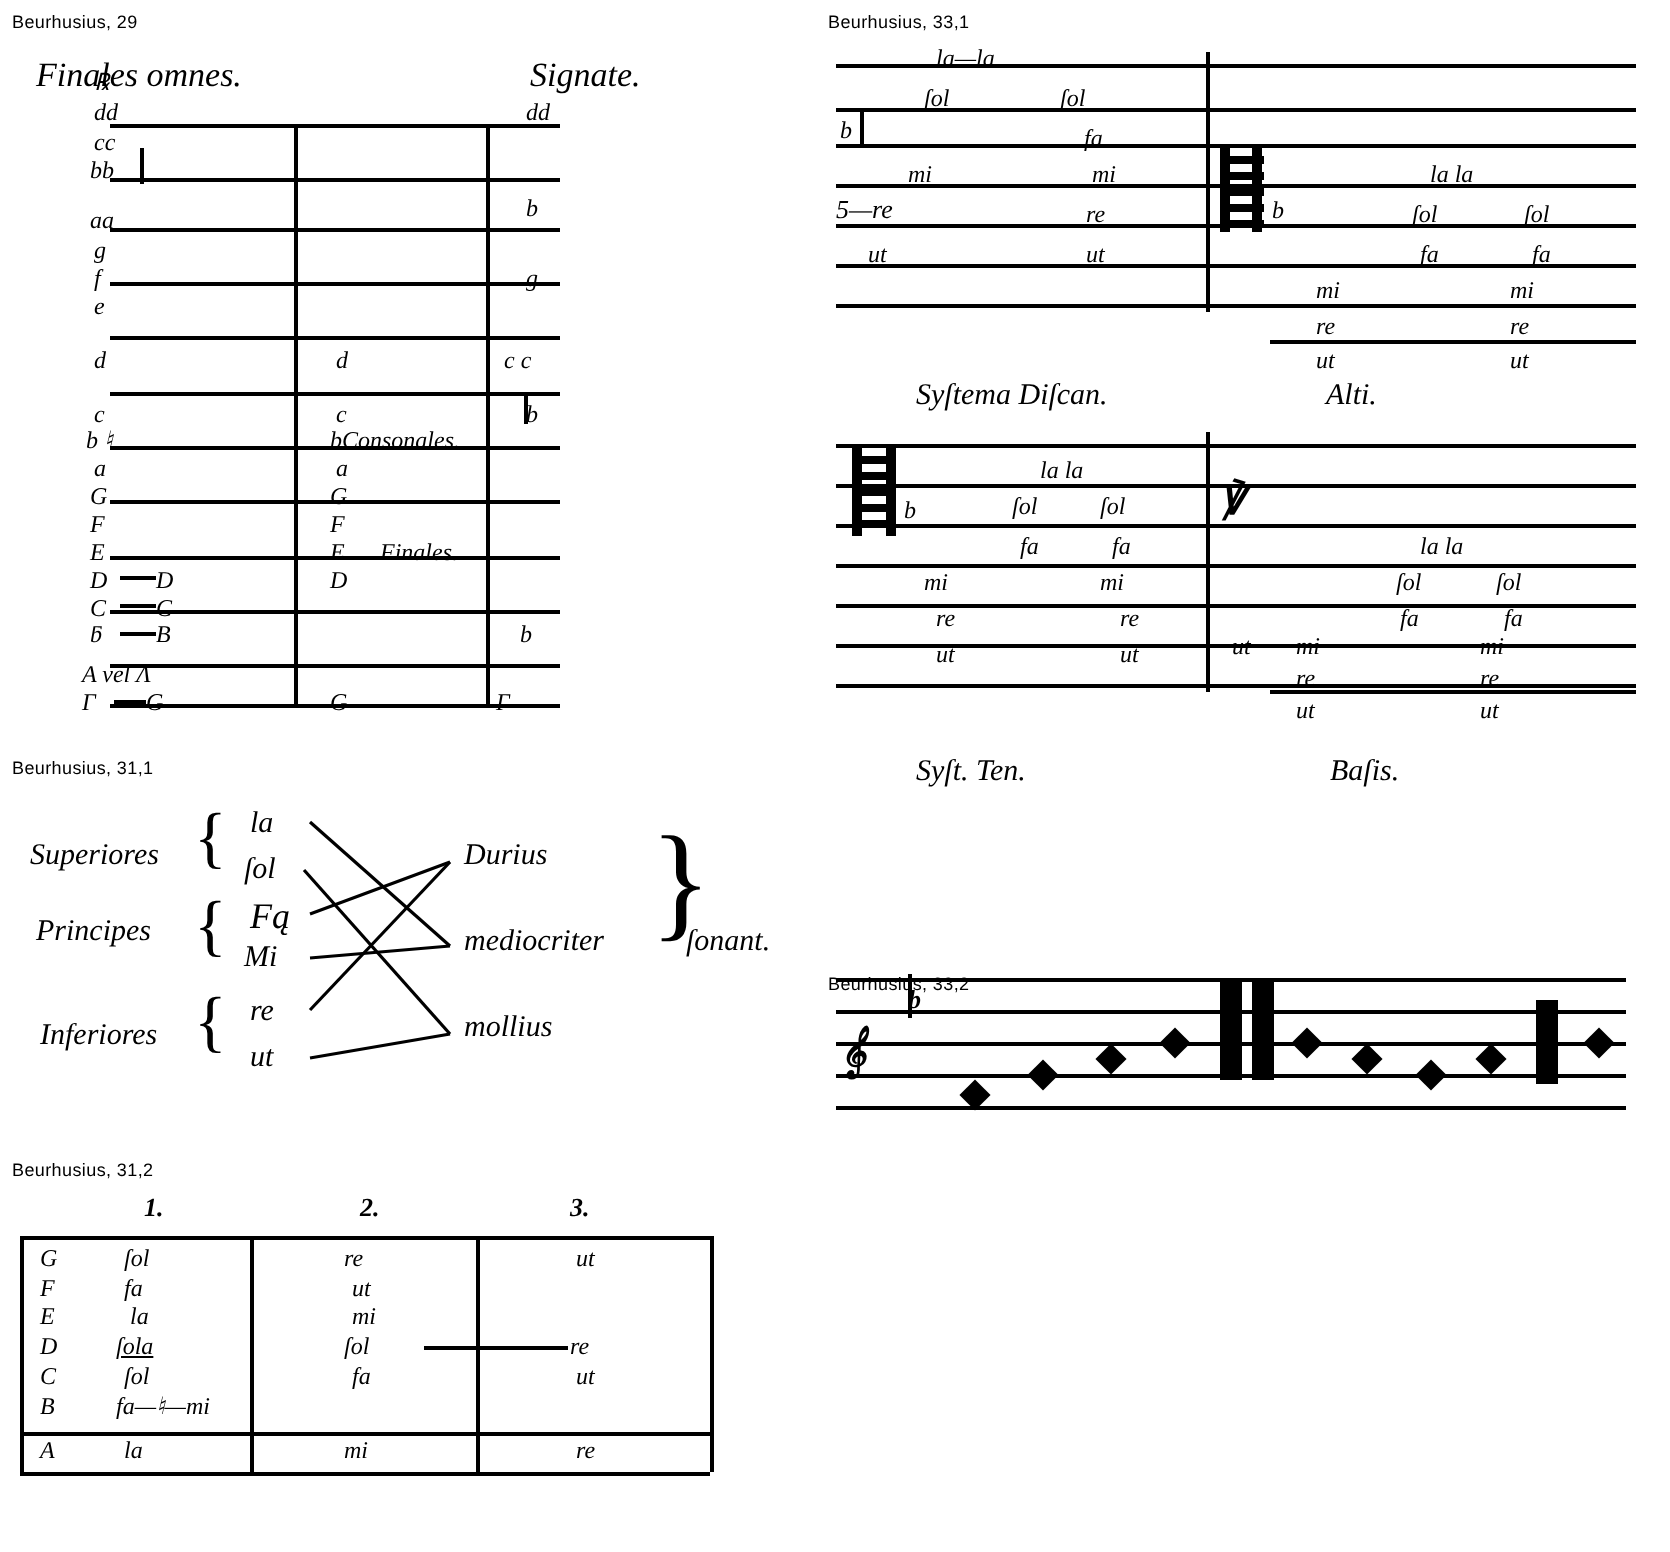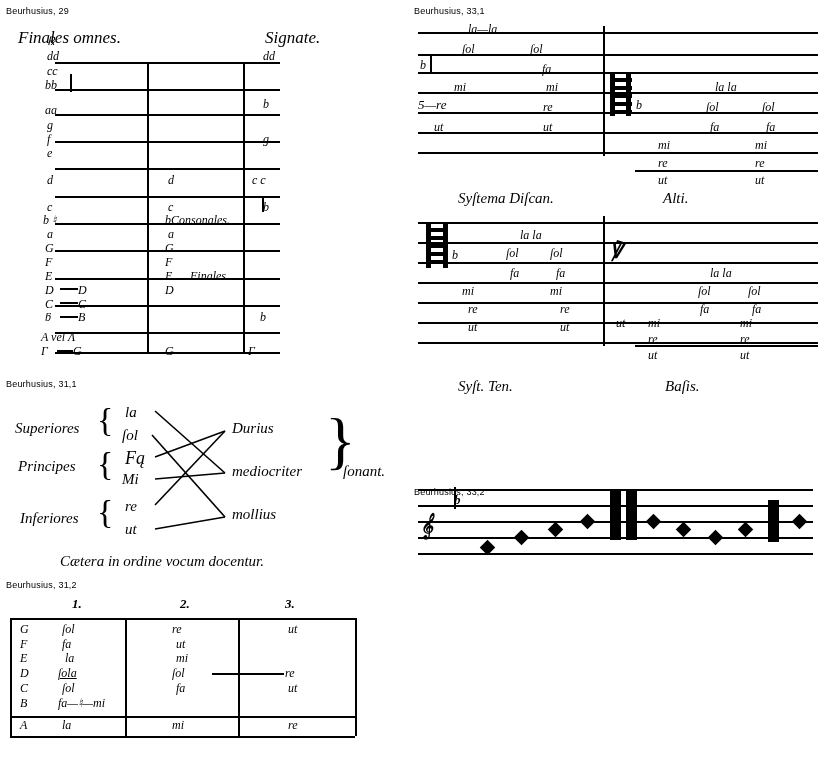--- a/index.html
+++ b/index.html
@@ -196,21 +196,20 @@
     <line x1="155" y1="154" x2="225" y2="142" stroke="#000" stroke-width="1.6"></line>
   </svg>
 
   <div class="word" style="left:232px;top:45px;">Durius</div>
   <div class="word" style="left:232px;top:88px;">mediocriter</div>
   <div class="word" style="left:232px;top:131px;">mollius</div>
 
   <div class="bigbrace" style="left:325px;top:36px;">}</div>
   <div class="word" style="left:343px;top:88px;">ſonant.</div>
 
-  <div class="cap" style="left:60px;top:178px;font-size:15px;">Cætera in ordine vocum docentur.</div>
 </div>
 
 <div class="fig tbl" style="left:0;top:578px;width:400px;height:160px;">
   <div class="label" style="left:6px;top:2px;">Beurhusius, 31,2</div>
 
   <div class="num" style="left:72px;top:18px;">1.</div>
   <div class="num" style="left:180px;top:18px;">2.</div>
   <div class="num" style="left:285px;top:18px;">3.</div>
 
   <div class="hline" style="left:10px;top:40px;width:345px;"></div>

